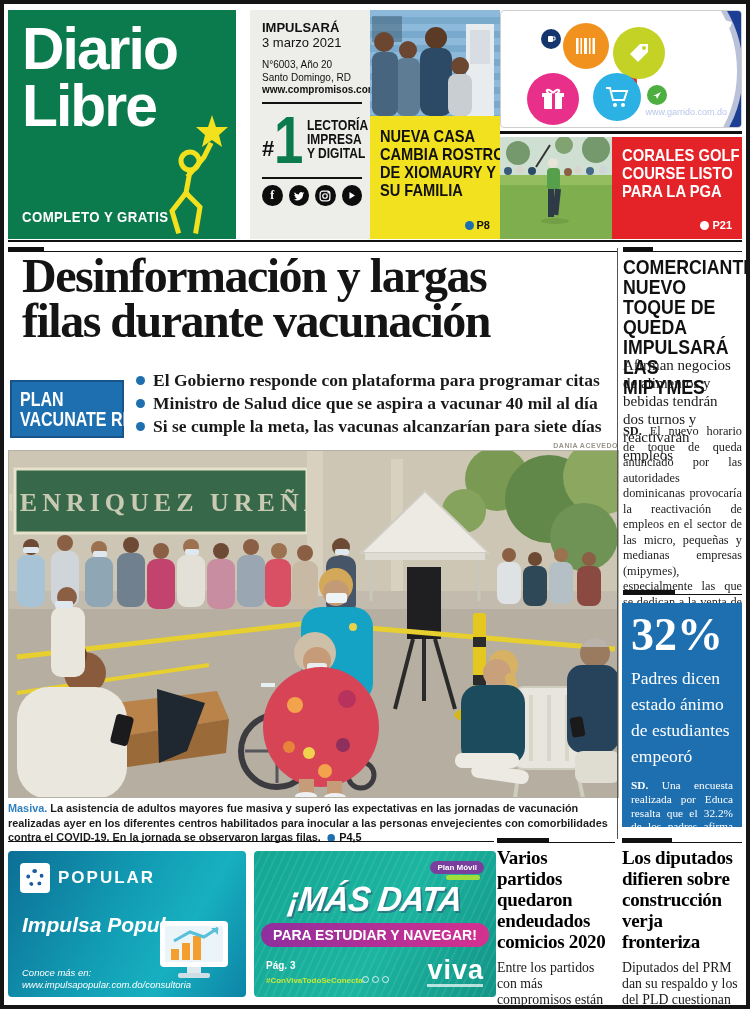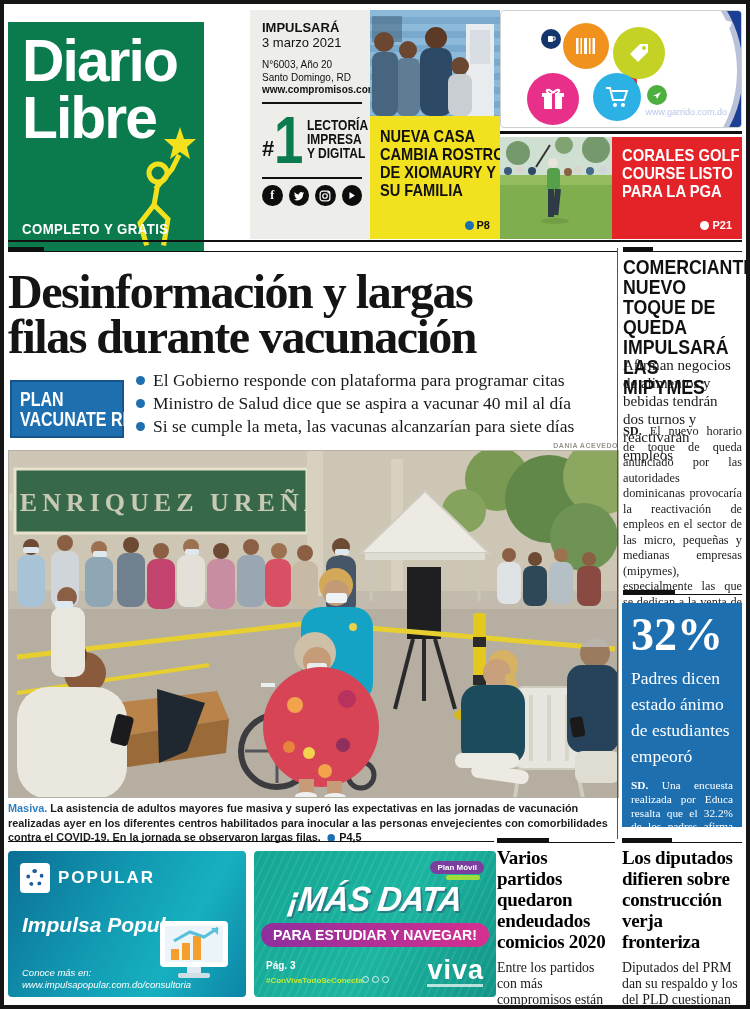--- a/index.html
+++ b/index.html
@@ -9,21 +9,21 @@
   *{margin:0;padding:0;box-sizing:border-box;}
   body{background:#333;font-family:"Liberation Sans",sans-serif;}
   .page{position:relative;width:750px;height:1009px;background:#151515;margin:0 auto;overflow:hidden;}
   .sheet{position:absolute;left:4px;top:4px;width:742px;height:1001px;background:#fff;overflow:hidden;}
   .abs{position:absolute;}
   .serif{font-family:"Liberation Serif",serif;}
   .sans{font-family:"Liberation Sans",sans-serif;}
   .condblock{transform-origin:0 0;display:block;}
 
   
-  .mast{left:4px;top:18px;width:196px;height:229px;background:var(--c-green);color:#fff;}
+  .mast{left:4px;top:6px;width:228px;height:229px;background:var(--c-green);color:#fff;}
   .mast-title{position:absolute;left:14px;top:10px;font-weight:bold;font-size:60px;line-height:57px;letter-spacing:-2px;transform:scaleX(.98);transform-origin:0 0;}
   .mast-tag{position:absolute;left:14px;bottom:14px;font-size:15px;font-weight:bold;letter-spacing:.5px;transform:scaleX(.88);transform-origin:0 50%;}
   .mascot{position:absolute;right:2px;bottom:4px;}
 
   .datebox{left:246px;top:6px;width:122px;height:229px;background:#ededea;color:#111;padding:10px 10px 8px 12px;}
   .d-day{font-size:13px;font-weight:bold;}
   .d-date{font-size:13px;}
   .d-small{font-size:10px;line-height:13px;}
   .d-web{font-size:10px;font-weight:bold;}
   .d-rule{height:2px;background:#111;margin:7px 0 6px 0;}
@@ -53,27 +53,27 @@
 
   .topline2{left:496px;top:127px;width:242px;height:3px;background:#111;}
   .golfbox{left:496px;top:133px;width:112px;height:102px;overflow:hidden;background:#8fb659;}
   .redbox{left:608px;top:133px;width:130px;height:102px;background:var(--c-red);color:#fff;padding:10px 10px;}
   .redbox .promo-title{width:148px;transform:scaleX(.87);}
 
   
   .rule-top{left:4px;top:236px;width:734px;height:2px;background:#111;}
   .secbar{height:5px;background:#111;}
   .secline{height:1px;background:#111;}
-  .headline{left:4px;top:249px;width:612px;color:var(--c-ink);font-weight:bold;font-size:48px;line-height:45px;letter-spacing:-1.5px;margin-top:16px;}
+  .headline{left:18px;top:249px;width:612px;color:var(--c-ink);font-weight:bold;font-size:48px;line-height:45px;letter-spacing:-1.5px;}
   .kicker{left:6px;top:376px;width:114px;height:58px;background:var(--c-blue);border:2px solid #16548a;color:#fff;padding:7px 8px;}
   .kicker-l{font-size:20px;line-height:20px;font-weight:bold;transform:scaleX(.8);transform-origin:0 0;white-space:nowrap;}
   .bullets{left:132px;top:366px;width:482px;}
   .bullet-row{display:flex;align-items:flex-start;gap:8px;margin-bottom:3px;}
   .bullet-row .dot{margin-top:6px;}
-  .bullet-text{font-size:17.5px;line-height:20px;font-weight:400;color:#1a1a1a;}
+  .bullet-text{font-size:17.5px;line-height:20px;font-weight:700;color:#1a1a1a;}
   .credit{left:420px;top:438px;width:194px;text-align:right;font-size:7px;color:#9a958c;letter-spacing:.5px;font-weight:bold;}
 
   .photo{left:4px;top:446px;width:611px;height:348px;background:#c2bbae;overflow:hidden;border:1px solid #b5b0a4;}
   .caption{left:4px;top:797px;width:645px;font-size:11.5px;line-height:14.5px;font-weight:bold;color:#1c1c1c;transform:scaleX(.945);transform-origin:0 0;}
   .cap-lead{color:#2f7fc1;}
   .cap-page{color:#111;}
   .caption .dot{width:8px;height:8px;margin:0 1px -1px 4px;}
 
   
   .vdiv{left:613px;top:244px;width:1px;height:591px;background:#555;}

